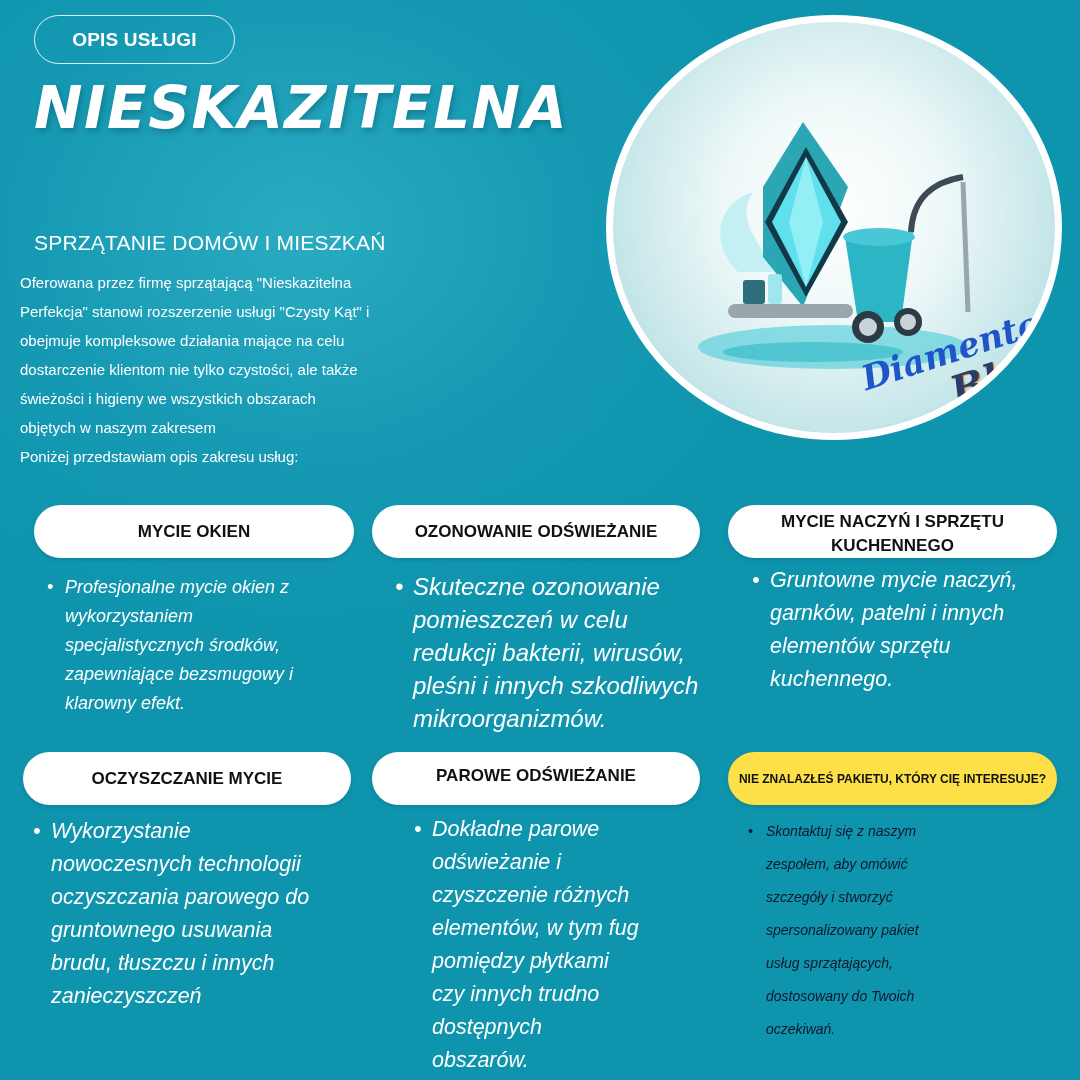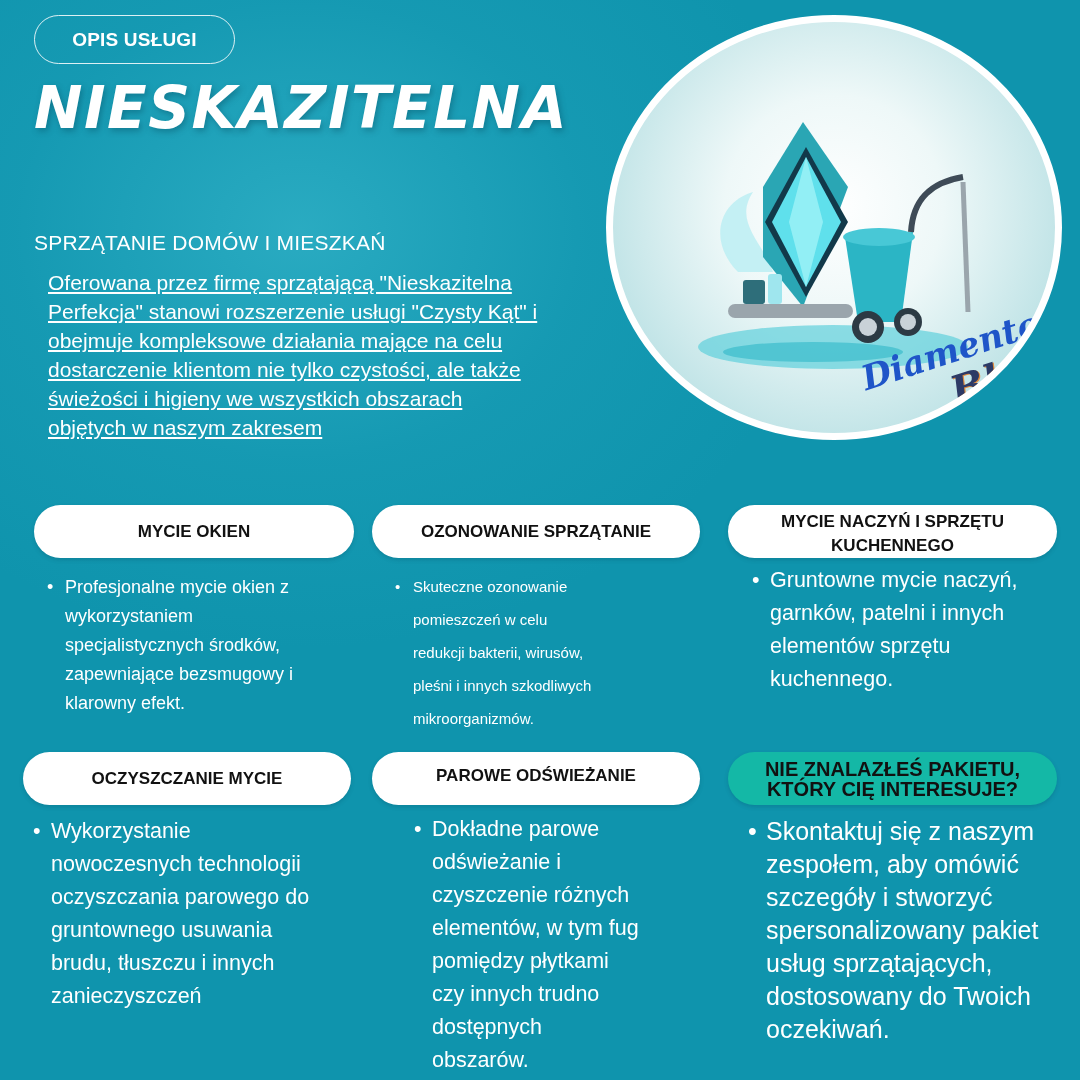--- a/index.html
+++ b/index.html
@@ -27,22 +27,22 @@
     font-family: "DejaVu Sans", sans-serif; font-weight: bold;
     font-size: 58px; line-height: 66px; letter-spacing: 1.5px;
     text-shadow: 2px 3px 6px rgba(0,60,80,0.35);
     font-style: italic;
   }
   .subtitle {
     position: absolute; left: 34px; top: 231px;
     font-size: 21px; letter-spacing: 0.2px;
   }
   .intro {
-    position: absolute; left: 48px; top: 268px; width: 520px;
-    font-size: 21px; line-height: 29px; text-decoration: underline;
+    position: absolute; left: 20px; top: 268px; width: 520px;
+    font-size: 15px; line-height: 29px;
   }
   .intro p { white-space: pre-line; }
   .logo-circle {
     position: absolute; left: 606px; top: 15px; width: 456px; height: 425px;
     border-radius: 50%;
     border: 7px solid #fff;
     background: radial-gradient(ellipse at 50% 45%, #ffffff 0%, #eef8f8 35%, #bfe3e6 75%, #a9d8dd 100%);
     overflow: hidden;
   }
   .logo-circle svg { position: absolute; left: 0; top: 0; width: 100%; height: 100%; }
@@ -55,37 +55,37 @@
   .brand-text .l1 { color: #1f55c8; font-size: 34px; display: block; }
   .brand-text .l2 { color: #2c3a66; font-size: 40px; display: block; margin-left: 50px; text-shadow: 1px 1px 0 #e08a3c; }
 
   .card-head {
     position: absolute; height: 53px; border-radius: 27px;
     background: #fff; color: #111;
     display: flex; align-items: center; justify-content: center; text-align: center;
     font-weight: bold; font-size: 17px; line-height: 24px;
     box-shadow: 0 2px 4px rgba(0,60,80,0.2);
   }
-  .card-head.yellow { background: #14b8a6; font-size: 20px; line-height: 20px; }
+  .card-head.yellow { background: #fde047; font-size: 12px; line-height: 20px; }
   .card-list {
     position: absolute; list-style: none;
   }
   .card-list li {
-    position: relative; padding-left: 18px;
+    position: relative; padding-left: 18px; font-style: italic;
   }
   .card-list li::before {
     content: "•"; position: absolute; left: 0; top: 0;
   }
   .card-list .bullet-text { white-space: pre-line; display: block; }
   .c1 { left: 47px; top: 573px; font-size: 18px; line-height: 29px; width: 300px; }
-  .c2 { left: 395px; top: 570px; font-size: 15px; line-height: 33px; width: 320px; }
+  .c2 { left: 395px; top: 570px; font-size: 24px; line-height: 33px; width: 320px; }
   .c3 { left: 752px; top: 564px; font-size: 21.5px; line-height: 33px; width: 320px; }
   .c4 { left: 33px; top: 815px; font-size: 21.5px; line-height: 33px; width: 330px; }
   .c5 { left: 414px; top: 813px; font-size: 21.5px; line-height: 33px; width: 300px; }
-  .c6 { left: 748px; top: 815px; font-size: 25px; line-height: 33px; width: 320px; color: #ffffff; }
+  .c6 { left: 748px; top: 815px; font-size: 14px; line-height: 33px; width: 320px; color: #0f172a; }
 </style>
 </head>
 <body>
 
 <div class="bg-glow"></div>
 
 <div class="tag-pill">
   <span>OPIS USŁUGI</span>
 </div>
 
@@ -95,20 +95,21 @@
 
 <div class="subtitle">SPRZĄTANIE DOMÓW I MIESZKAŃ</div>
 
 <div class="intro">
   <p>Oferowana przez firmę sprzątającą "Nieskazitelna
 Perfekcja" stanowi rozszerzenie usługi "Czysty Kąt" i
 obejmuje kompleksowe działania mające na celu
 dostarczenie klientom nie tylko czystości, ale także
 świeżości i higieny we wszystkich obszarach
 objętych w  naszym zakresem</p>
+  <p>Poniżej przedstawiam opis zakresu usług:</p>
 </div>
 
 <div class="logo-circle">
   <svg viewBox="0 0 442 411">
     <ellipse cx="220" cy="325" rx="135" ry="22" fill="#5fd0dc" opacity="0.7"></ellipse>
     <ellipse cx="200" cy="330" rx="90" ry="10" fill="#2fb8c8" opacity="0.6"></ellipse>
     <path d="M125 250 C 95 220, 105 180, 140 170 C 120 200, 150 220, 160 250 Z" fill="#b9eef3" opacity="0.8"></path>
     <path d="M190 100 L 235 165 L 190 285 L 150 235 L 150 165 Z" fill="#2aa6b4"></path>
     <path d="M193 125 L 235 200 L 193 275 L 152 200 Z" fill="#12394a"></path>
     <path d="M193 135 L 228 200 L 193 265 L 159 200 Z" fill="#5fe0ec"></path>
@@ -138,21 +139,21 @@
   <li>
       <span class="bullet-text">Profesjonalne mycie okien z
 wykorzystaniem
 specjalistycznych środków,
 zapewniające bezsmugowy i
 klarowny efekt.</span>
     </li>
 </ul>
 
 <div class="card-head" style="left:372px; top:505px; width:328px;">
-  <span>OZONOWANIE SPRZĄTANIE</span>
+  <span>OZONOWANIE ODŚWIEŻANIE</span>
 </div>
 <ul class="card-list c2">
   <li>
       <span class="bullet-text">Skuteczne ozonowanie
 pomieszczeń w celu
 redukcji bakterii, wirusów,
 pleśni i innych szkodliwych
 mikroorganizmów.</span>
     </li>
 </ul>

